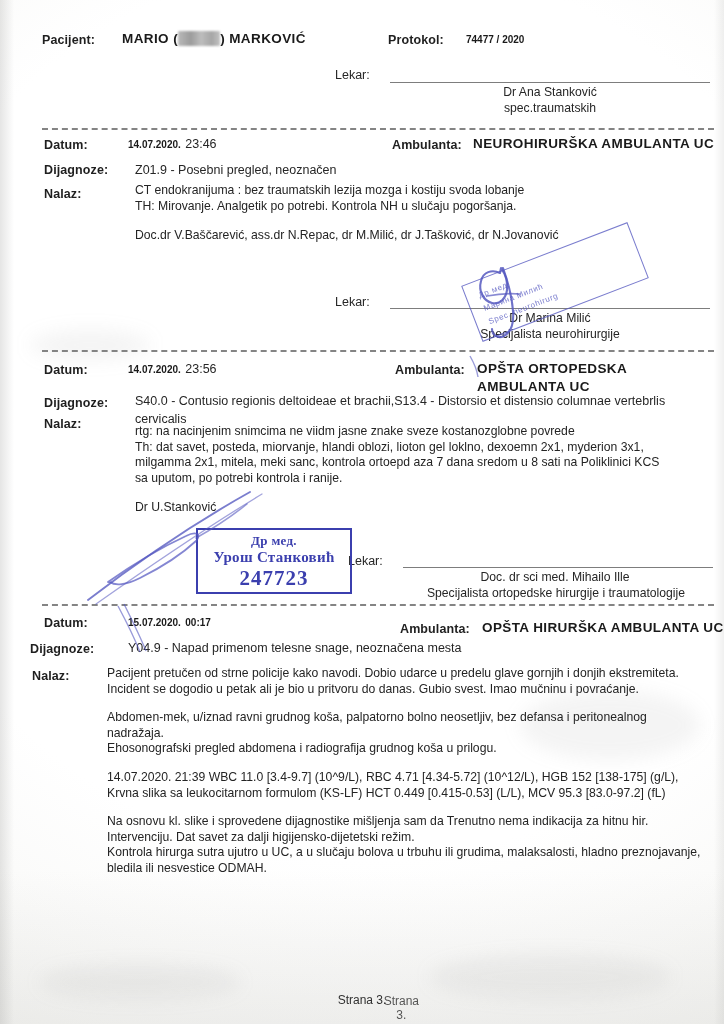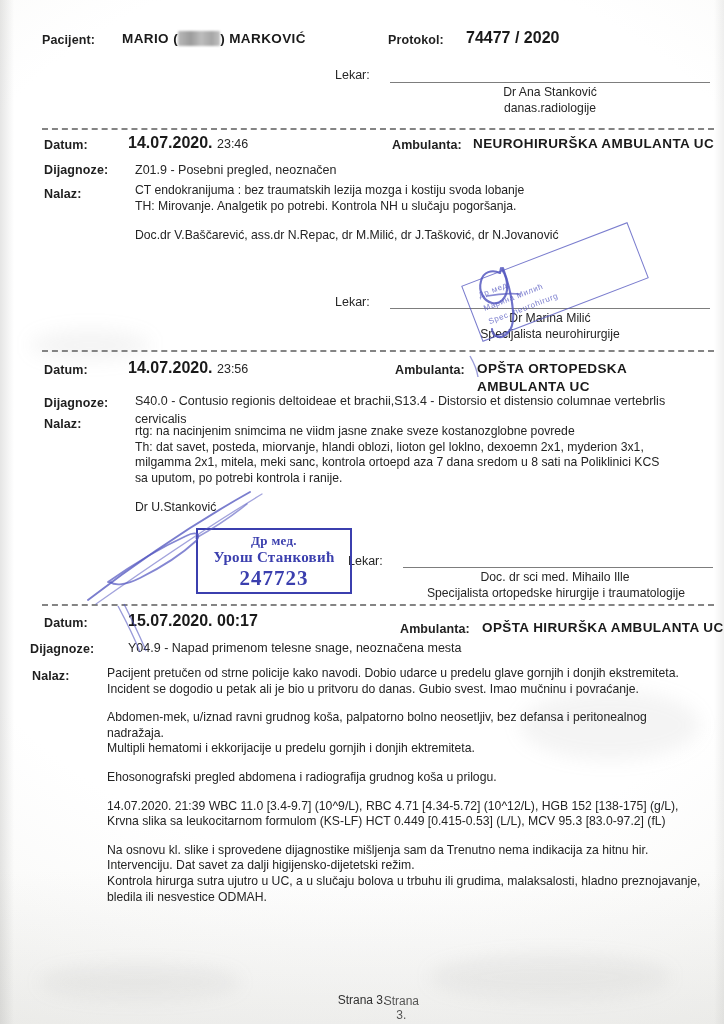--- a/index.html
+++ b/index.html
@@ -46,21 +46,21 @@
     font-weight: bold;
     font-size: 12.5px;
     color: #1f1f1f;
     letter-spacing: .1px;
   }
   .val {
     font-size: 12.5px;
     color: #262626;
   }
   .val-bold {
-    font-size: 16px;
+    font-size: 10px;
     font-weight: bold;
     color: #1a1a1a;
   }
   .head-name {
     font-weight: bold;
     font-size: 13.5px;
     letter-spacing: .4px;
     color: #1a1a1a;
   }
   .redact {
@@ -169,21 +169,21 @@
     </div>
     <div class="row" style="left:466px; top:29px;">
       <span class="val-bold">74477 / 2020</span>
     </div>
 
     <div class="row" style="left:335px; top:65px;">
       <span class="val">Lekar:</span>
     </div>
     <div class="sigline" style="left:390px; top:82px; width:320px;"></div>
     <div class="sig-name" style="left:390px; top:85px; width:320px;">Dr Ana Stanković</div>
-    <div class="sig-name" style="left:390px; top:101px; width:320px;">danas.radiologije</div>
+    <div class="sig-name" style="left:390px; top:101px; width:320px;">spec.traumatskih</div>
 
     <div class="dashed" style="left:42px; top:128px; width:672px;"></div>
 
     <div class="row" style="left:44px; top:135px;">
       <span class="lbl-bold">Datum:</span>
     </div>
     <div class="row" style="left:128px; top:134px;">
       <span class="val-bold">14.07.2020.</span>
       <span class="val">23:46</span>
     </div>
@@ -289,21 +289,20 @@
       <span class="val">Y04.9 - Napad primenom telesne snage, neoznačena mesta</span>
     </div>
 
     <div class="row" style="left:32px; top:666px;">
       <span class="lbl-bold">Nalaz:</span>
     </div>
 
     <div class="row body-text" style="left:107px; top:666px; width:597px;">
       <p>Pacijent pretučen od strne policije kako navodi. Dobio udarce u predelu glave gornjih i donjih ekstremiteta. Incident se dogodio u petak ali je bio u pritvoru do danas. Gubio svest. Imao mučninu i povraćanje.</p>
       <p class="tight">Abdomen-mek, u/iznad ravni grudnog koša, palpatorno bolno neosetljiv, bez defansa i peritonealnog nadražaja.</p>
-      <p>Multipli hematomi i ekkorijacije u predelu gornjih i donjih ektremiteta.</p>
       <p>Ehosonografski pregled abdomena i radiografija grudnog koša u prilogu.</p>
       <p>14.07.2020. 21:39 WBC 11.0 [3.4-9.7] (10^9/L), RBC 4.71 [4.34-5.72] (10^12/L), HGB 152 [138-175] (g/L), Krvna slika sa leukocitarnom formulom (KS-LF) HCT 0.449 [0.415-0.53] (L/L), MCV 95.3 [83.0-97.2] (fL)</p>
       <p class="tight">Na osnovu kl. slike i sprovedene dijagnostike mišljenja sam da Trenutno  nema indikacija za hitnu hir. Intervenciju.  Dat savet za dalji higijensko-dijetetski režim.</p>
       <p>Kontrola hirurga sutra ujutro u UC, a u slučaju bolova u trbuhu ili grudima, malaksalosti, hladno preznojavanje, bledila ili nesvestice ODMAH.</p>
     </div>
 
     <div class="footer" style="left:0; top:993px;">
       <span class="over">
         <span>Strana 3.</span>
         <span class="ghost">Strana 3.</span>

